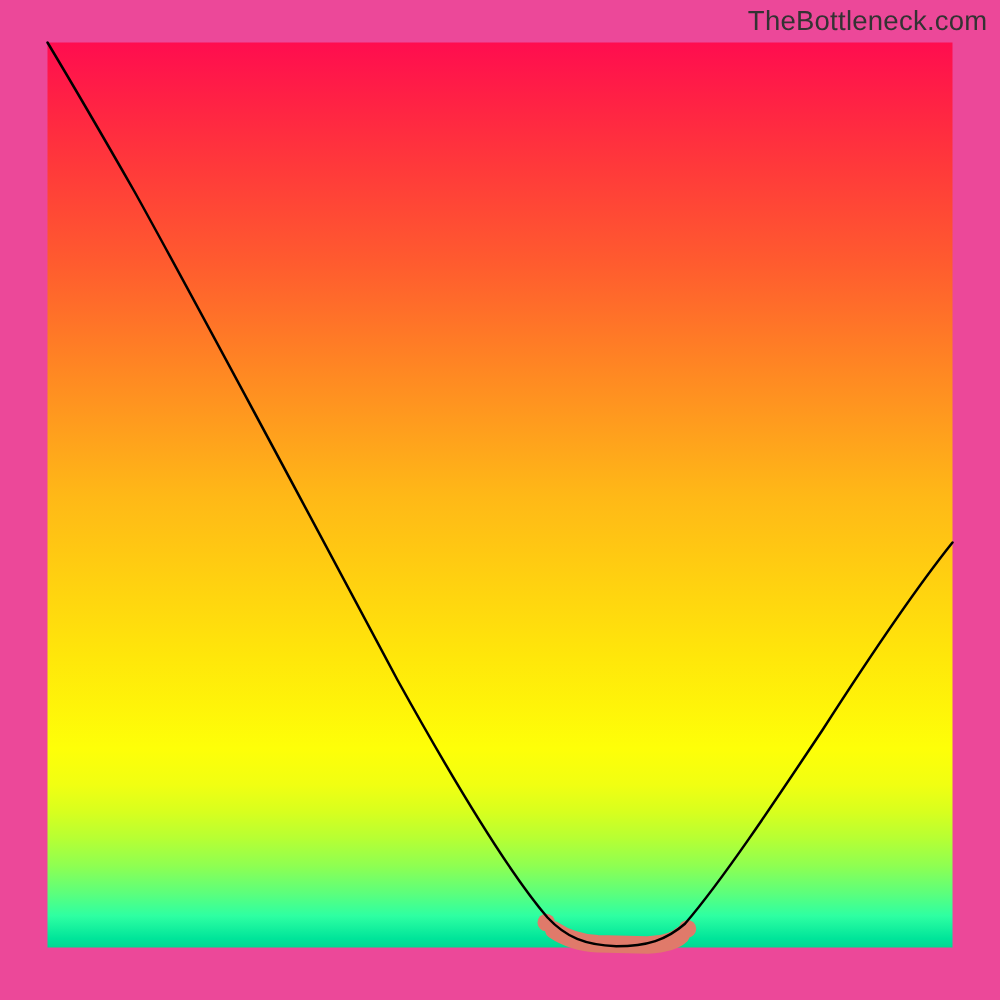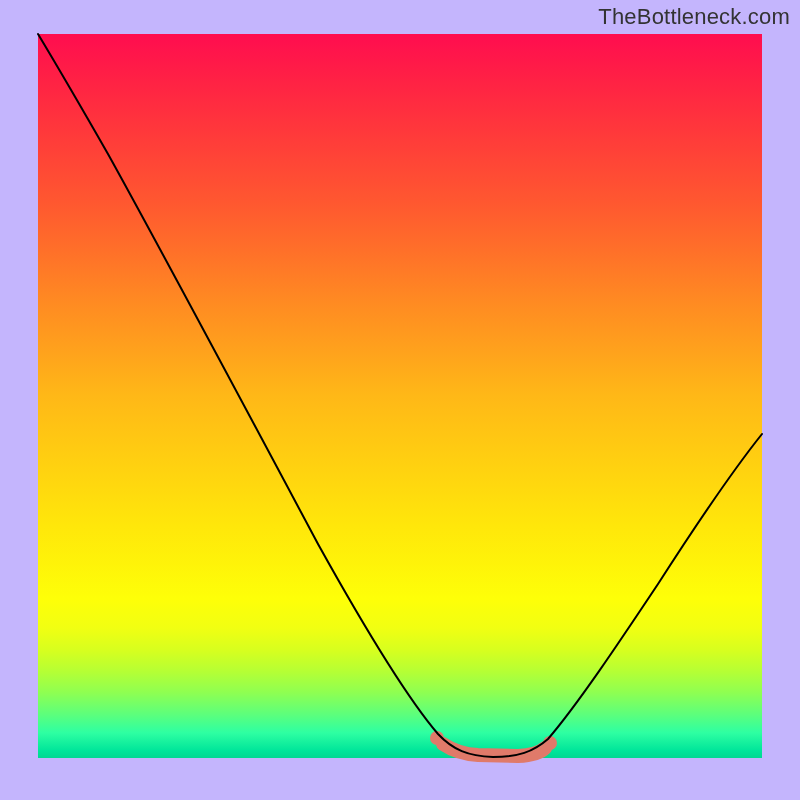--- a/index.html
+++ b/index.html
@@ -8,21 +8,21 @@
     width: 800px;
     height: 800px;
     background: #000;
     font-family: Arial, Helvetica, sans-serif;
     overflow: hidden;
   }
   .frame {
     position: relative;
     width: 800px;
     height: 800px;
-    background: #c4b5fd;
+    background: #ec4899;
   }
   .attribution {
     position: absolute;
     top: 4px;
     right: 10px;
     color: #333;
     font-size: 22px;
     font-weight: 500;
     letter-spacing: 0.2px;
     z-index: 5;

